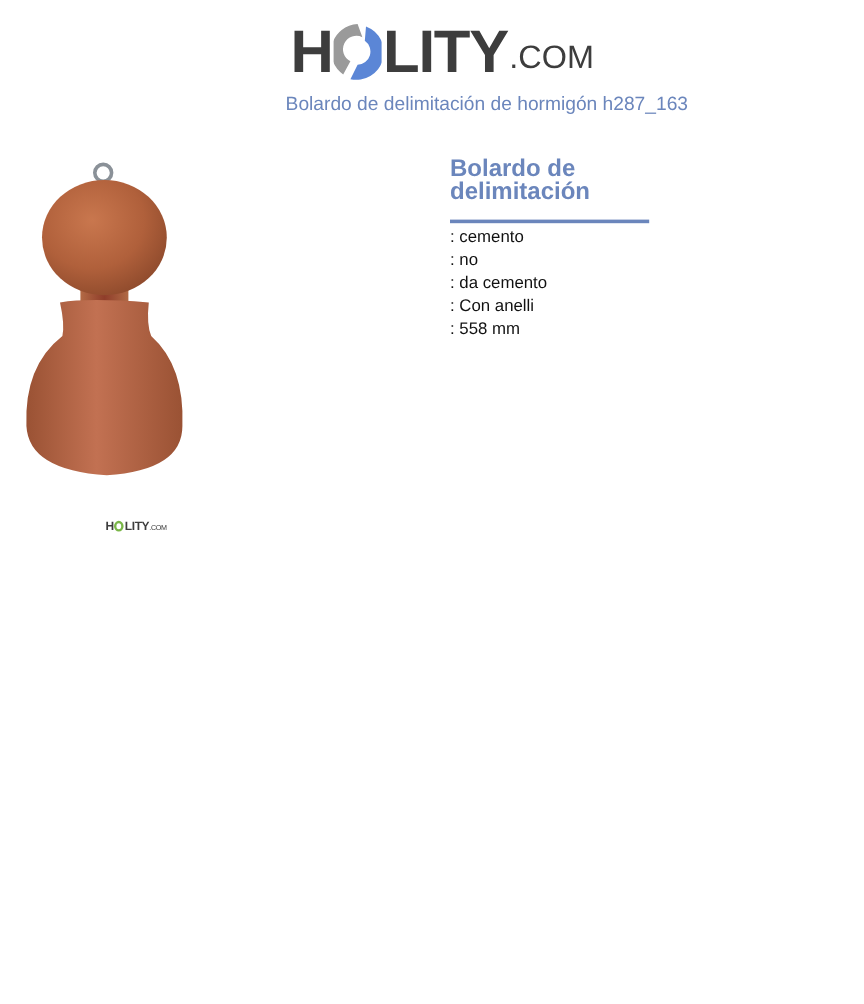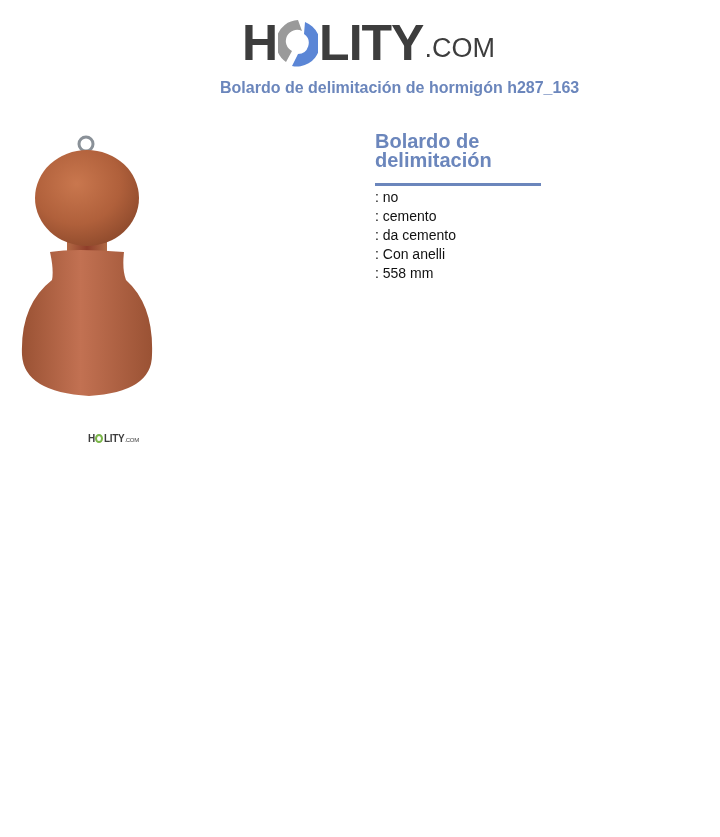--- a/index.html
+++ b/index.html
@@ -4,21 +4,21 @@
 <style>
   * { box-sizing: border-box; margin: 0; padding: 0; }
   html, body { width: 720px; height: 837px; background: #ffffff; overflow: hidden; }
   body { position: relative; font-family: "Liberation Sans", sans-serif; color: #000; }
 
   .logo { position: absolute; left: 242px; top: 12px; height: 56px; display: flex; align-items: flex-end; }
   .logo-main { font-family: "Liberation Sans", sans-serif; font-weight: bold; font-size: 50px; letter-spacing: -1px; color: #3d3d3d; line-height: 50px; display: flex; align-items: center; }
   .logo-o { display: inline-block; width: 40px; height: 50px; position: relative; margin: 0 1px; }
   .logo-com { font-size: 27px; color: #3d3d3d; line-height: 27px; margin-left: 1px; margin-bottom: 6px; font-weight: normal; }
 
-  .page-title { position: absolute; left: 220px; top: 79px; font-size: 16px; font-weight: bold; color: #6b86bc; white-space: nowrap; }
+  .page-title { position: absolute; left: 238px; top: 79px; font-size: 16px; font-weight: normal; color: #6b86bc; white-space: nowrap; }
 
   .product-image { position: absolute; left: 14px; top: 130px; width: 150px; height: 275px; }
 
   .small-logo { position: absolute; left: 88px; top: 433px; display: flex; align-items: baseline; font-weight: bold; font-size: 10px; color: #3d3d3d; letter-spacing: -0.3px; }
   .small-logo .o { display: inline-block; width: 8px; height: 9px; border-radius: 50%; border: 2.5px solid #7ab648; margin: 0 0.5px; position: relative; top: 1px; }
   .small-logo .com { font-size: 6px; font-weight: normal; }
 
   .detail { position: absolute; left: 375px; top: 132px; width: 220px; }
   .detail-title { font-size: 20px; font-weight: bold; color: #6b86bc; line-height: 19px; }
   .detail-rule { width: 166px; height: 3px; background: #6b86bc; margin-top: 13px; margin-bottom: 2px; }
@@ -80,19 +80,19 @@
   <span>LITY</span>
   <span class="com">.COM</span>
 </div>
 
 <section class="detail">
   <h2 class="detail-title">
     <span>Bolardo de delimitación</span><br>
   </h2>
   <div class="detail-rule"></div>
   <ul class="spec-list">
+    <li class="spec-item">: cemento</li>
     <li class="spec-item">: no</li>
-    <li class="spec-item">: cemento</li>
     <li class="spec-item">: da cemento</li>
     <li class="spec-item">: Con anelli</li>
     <li class="spec-item">: 558 mm</li>
   </ul>
 </section>
 
 </body></html>

